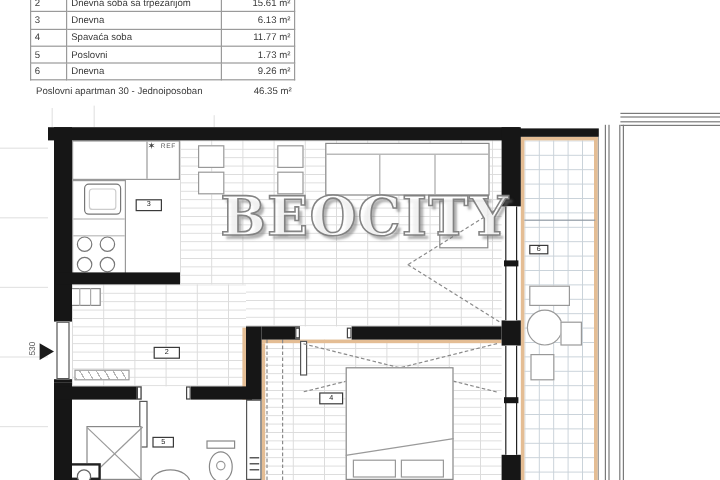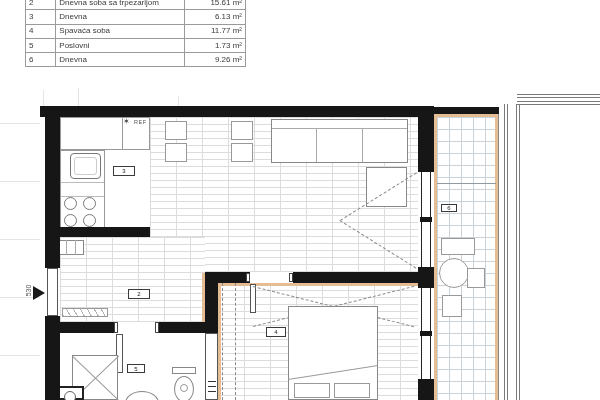--- a/index.html
+++ b/index.html
@@ -78,20 +78,24 @@
       <td class="c-name">Poslovni</td>
       <td class="c-area">1.73 m²</td>
     </tr>
     <tr>
       <td class="c-num">6</td>
       <td class="c-name">Dnevna</td>
       <td class="c-area">9.26 m²</td>
     </tr>
     </tbody>
   </table>
+  <div class="tfoot">
+    <span>Poslovni apartman 30 - Jednoiposoban</span>
+    <span>46.35 m²</span>
+  </div>
 </div>
 
 <div class="gline" style="left:0;top:123px;width:40px;height:1px;"></div>
 <div class="gline" style="left:0;top:181px;width:40px;height:1px;"></div>
 <div class="gline" style="left:0;top:239px;width:40px;height:1px;"></div>
 <div class="gline" style="left:0;top:297px;width:40px;height:1px;"></div>
 <div class="gline" style="left:0;top:355px;width:40px;height:1px;"></div>
 <div class="gline" style="left:43px;top:90px;width:1px;height:16px;"></div>
 <div class="gline" style="left:78px;top:88px;width:1px;height:18px;"></div>
 <div class="gline" style="left:178px;top:96px;width:1px;height:10px;"></div>
@@ -221,13 +225,14 @@
 <div class="lbl" style="left:441px;top:204px;width:16px;height:8px;">
     <span>6</span>
   </div>
 
 <div class="thinbox" style="left:441px;top:238px;width:34px;height:17px;border-color:#999;"></div>
 <div class="thinbox" style="left:439px;top:258px;width:30px;height:30px;border-color:#999;border-radius:50%;"></div>
 <div class="thinbox" style="left:467px;top:268px;width:18px;height:20px;border-color:#999;"></div>
 <div class="thinbox" style="left:442px;top:295px;width:20px;height:22px;border-color:#999;"></div>
 
 <div id="wm">
+  <div class="brand">BEOCITY</div>
 </div>
 
 </body></html>

